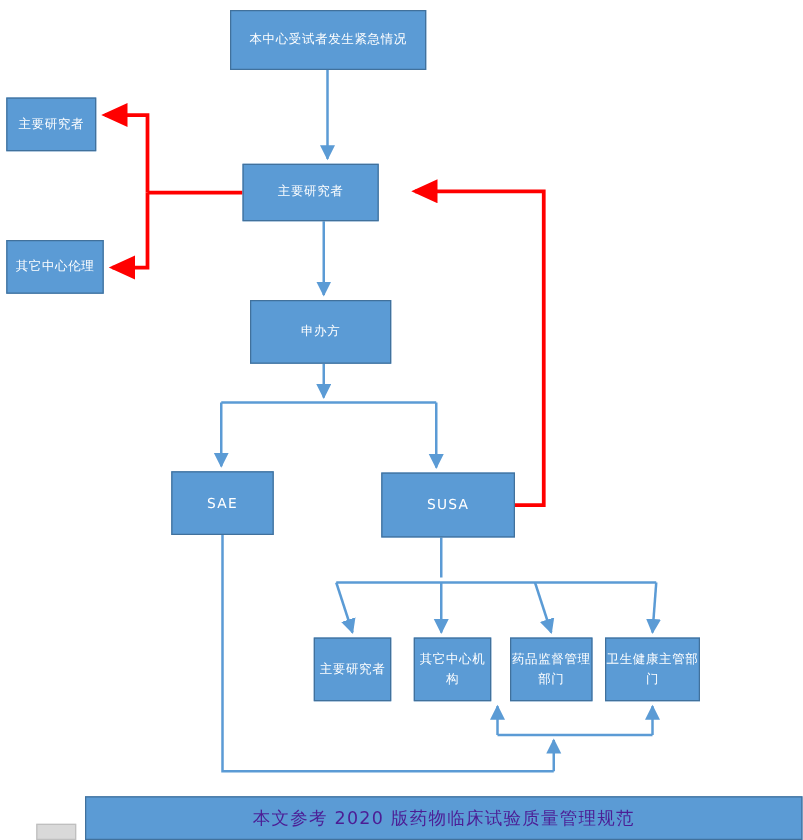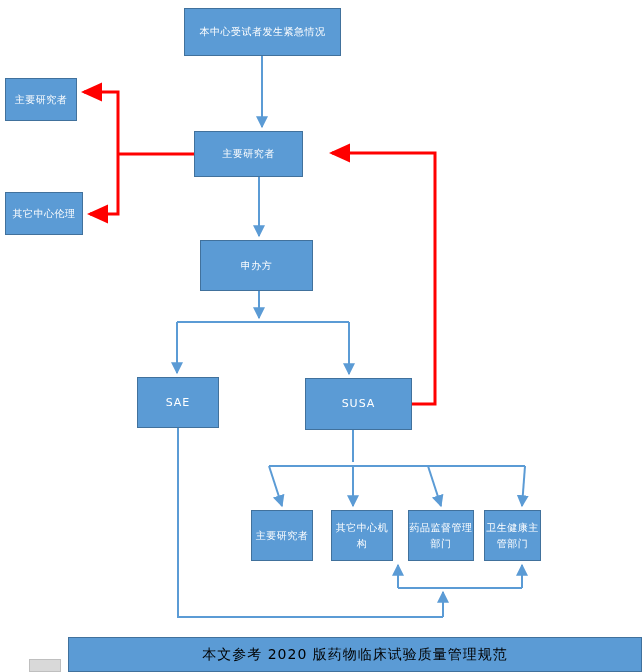--- a/index.html
+++ b/index.html
@@ -23,21 +23,21 @@
     letter-spacing:.5px;
     box-sizing:border-box;
     z-index:3;
   }
   .node span{display:block;width:100%;}
   .node.latin{font-size:11px;letter-spacing:1px;}
   .banner{
     position:absolute;
     background:#5B9BD5;
     border:1px solid #41719C;
-    color:#000000;
+    color:#4c1d95;
     display:flex;align-items:center;justify-content:center;
     font-size:14px;
     letter-spacing:1px;
     box-sizing:border-box;
     z-index:3;
   }
   .gray-stub{
     position:absolute;
     background:#d9d9d9;
     border:1px solid #bfbfbf;
@@ -128,21 +128,21 @@
   </div>
 
   <div class="node" style="left:331px;top:510px;width:62px;height:51px;">
     <span>其它中心机构</span>
   </div>
 
   <div class="node" style="left:408px;top:510px;width:66px;height:51px;">
     <span>药品监督管理部门</span>
   </div>
 
-  <div class="node" style="left:484px;top:510px;width:57px;height:51px;">
+  <div class="node" style="left:484px;top:510px;width:76px;height:51px;">
     <span>卫生健康主管部门</span>
   </div>
 
   <div class="gray-stub" style="left:29px;top:659px;width:32px;height:13px;"></div>
 
   <div class="banner" style="left:68px;top:637px;width:574px;height:35px;">
     <span>本文参考 2020 版药物临床试验质量管理规范</span>
   </div>
 
 </div>

